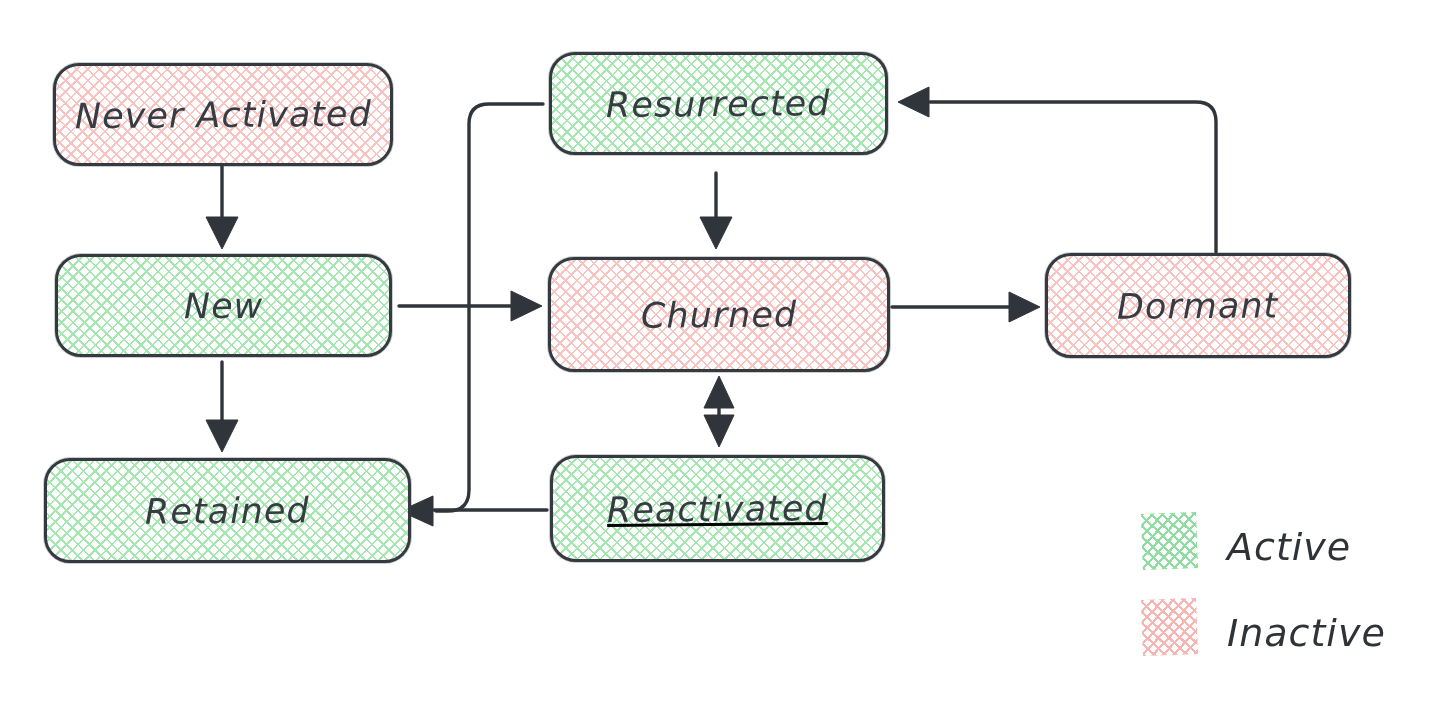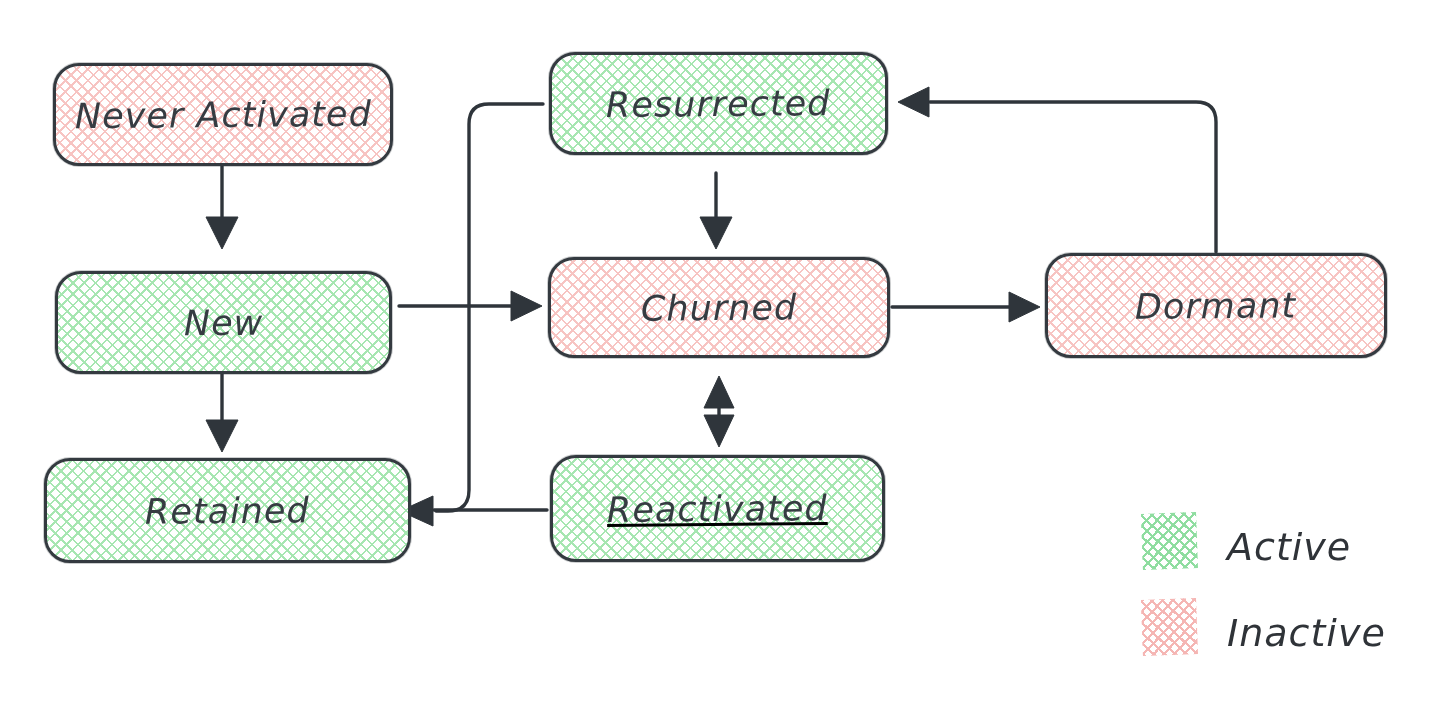--- a/index.html
+++ b/index.html
@@ -151,41 +151,41 @@
     <g>
       <path class="edge-stroke" d="M547,510 H434"></path>
       <polygon class="edge-head" points="400,511 433,496 433,526"></polygon>
     </g>
   </svg>
 
   <div class="node hatch-pink" style="left:53px; top:63px; width:340px; height:103px;">
     <span class="node-label">Never Activated</span>
   </div>
 
-  <div class="node hatch-green" style="left:55px; top:271px; width:337px; height:103px;">
+  <div class="node hatch-green" style="left:55px; top:254px; width:337px; height:103px;">
     <span class="node-label">New</span>
   </div>
 
   <div class="node hatch-green" style="left:44px; top:458px; width:367px; height:105px;">
     <span class="node-label">Retained</span>
   </div>
 
   <div class="node hatch-green" style="left:549px; top:52px; width:339px; height:103px;">
     <span class="node-label">Resurrected</span>
   </div>
 
-  <div class="node hatch-pink" style="left:548px; top:257px; width:342px; height:101px;">
+  <div class="node hatch-pink" style="left:548px; top:257px; width:342px; height:115px;">
     <span class="node-label">Churned</span>
   </div>
 
   <div class="node hatch-green" style="left:550px; top:455px; width:335px; height:107px;text-decoration:underline;">
     <span class="node-label">Reactivated</span>
   </div>
 
-  <div class="node hatch-pink" style="left:1045px; top:253px; width:342px; height:105px;">
+  <div class="node hatch-pink" style="left:1045px; top:253px; width:306px; height:105px;">
     <span class="node-label">Dormant</span>
   </div>
 
   <div class="legend">
     <div class="legend-row">
       <span class="legend-swatch green"></span>
       <span class="legend-label">Active</span>
     </div>
     <div class="legend-row">
       <span class="legend-swatch pink"></span>

